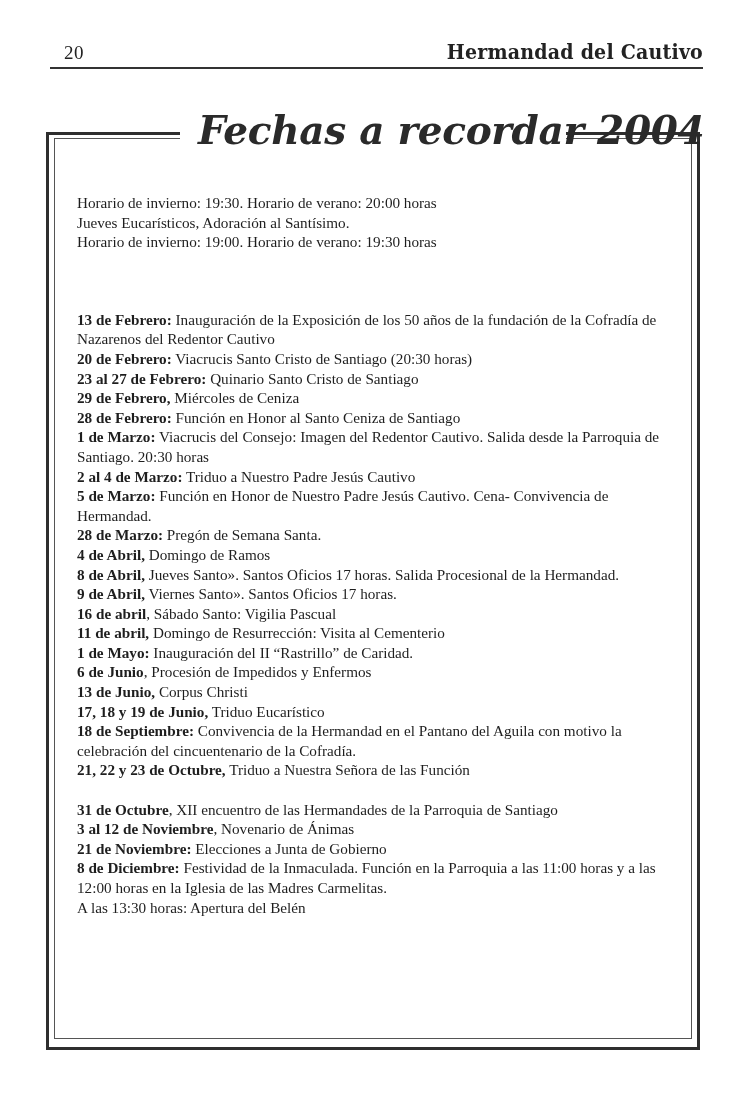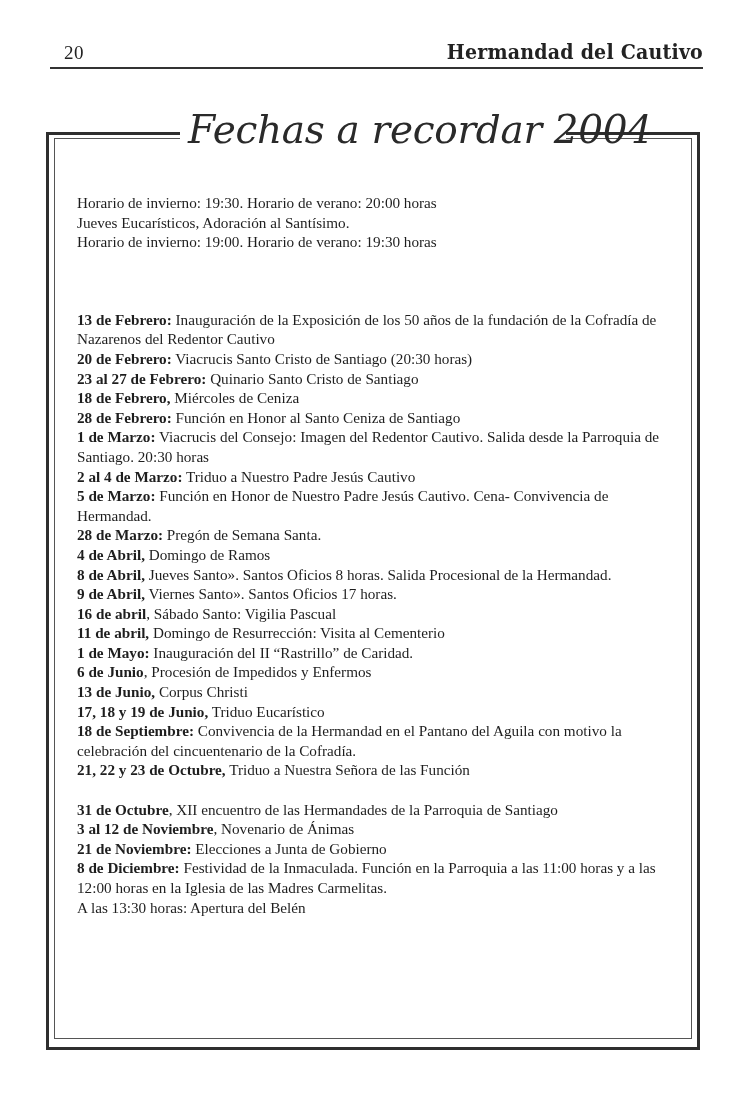--- a/index.html
+++ b/index.html
@@ -72,31 +72,32 @@
     .title-mask {
       position: absolute;
       left: 180px;
       top: 120px;
       width: 386px;
       height: 30px;
       background: #ffffff;
     }
     .section-title {
       position: absolute;
-      left: 188px;
+      left: 198px;
       top: 104px;
       width: 380px;
       text-align: center;
       font-family: "DejaVu Serif", "Liberation Serif", serif;
       font-style: italic;
       font-size: 39px;
       line-height: 52px;
       color: #2a2a2a;
       letter-spacing: -0.3px;
       white-space: nowrap;
+      font-weight: bold;
     }
 
     
     .content {
       position: absolute;
       left: 77px;
       top: 193px;
       width: 590px;
       font-size: 15.2px;
       line-height: 19.6px;
@@ -134,28 +135,28 @@
   <div class="intro">
     <p>Horario de invierno: 19:30. Horario de verano: 20:00 horas</p>
     <p>Jueves Eucarísticos, Adoración al Santísimo.</p>
     <p>Horario de invierno: 19:00. Horario de verano: 19:30 horas</p>
   </div>
 
   <div class="events">
     <p><span class="date">13 de Febrero:</span><span> Inauguración de la Exposición de los 50 años de la fundación de la Cofradía de Nazarenos del Redentor Cautivo</span></p>
     <p><span class="date">20 de Febrero:</span><span> Viacrucis Santo Cristo de Santiago (20:30 horas)</span></p>
     <p><span class="date">23 al 27 de Febrero:</span><span> Quinario Santo Cristo de Santiago</span></p>
-    <p><span class="date">18 de Febrero,</span><span> Miércoles de Ceniza</span></p>
+    <p><span class="date">29 de Febrero,</span><span> Miércoles de Ceniza</span></p>
     <p><span class="date">28 de Febrero:</span><span> Función en Honor al Santo Ceniza de Santiago</span></p>
     <p><span class="date">1 de Marzo:</span><span> Viacrucis del Consejo: Imagen del Redentor Cautivo. Salida desde la Parroquia de Santiago. 20:30 horas</span></p>
     <p><span class="date">2 al 4 de Marzo:</span><span> Triduo a Nuestro Padre Jesús Cautivo</span></p>
     <p><span class="date">5 de Marzo:</span><span> Función en Honor de Nuestro Padre Jesús Cautivo. Cena- Convivencia de Hermandad.</span></p>
     <p><span class="date">28 de Marzo:</span><span> Pregón de Semana Santa.</span></p>
     <p><span class="date">4 de Abril,</span><span> Domingo de Ramos</span></p>
-    <p><span class="date">8 de Abril,</span><span> Jueves Santo». Santos Oficios 8 horas. Salida Procesional de la Hermandad.</span></p>
+    <p><span class="date">8 de Abril,</span><span> Jueves Santo». Santos Oficios 17 horas. Salida Procesional de la Hermandad.</span></p>
     <p><span class="date">9 de Abril,</span><span> Viernes Santo». Santos Oficios 17 horas.</span></p>
     <p><span class="date">16 de abril</span><span>, Sábado Santo: Vigilia Pascual</span></p>
     <p><span class="date">11 de abril,</span><span> Domingo de Resurrección: Visita al Cementerio</span></p>
     <p><span class="date">1 de Mayo:</span><span> Inauguración del II “Rastrillo” de Caridad.</span></p>
     <p><span class="date">6 de Junio</span><span>, Procesión de Impedidos y Enfermos</span></p>
     <p><span class="date">13 de Junio,</span><span> Corpus Christi</span></p>
     <p><span class="date">17, 18 y 19 de Junio,</span><span> Triduo Eucarístico</span></p>
     <p><span class="date">18 de Septiembre:</span><span> Convivencia de la Hermandad en el Pantano del Aguila con motivo la celebración del cincuentenario de la Cofradía.</span></p>
     <p><span class="date">21, 22 y 23 de Octubre,</span><span> Triduo a Nuestra Señora de las Función</span></p>
 

